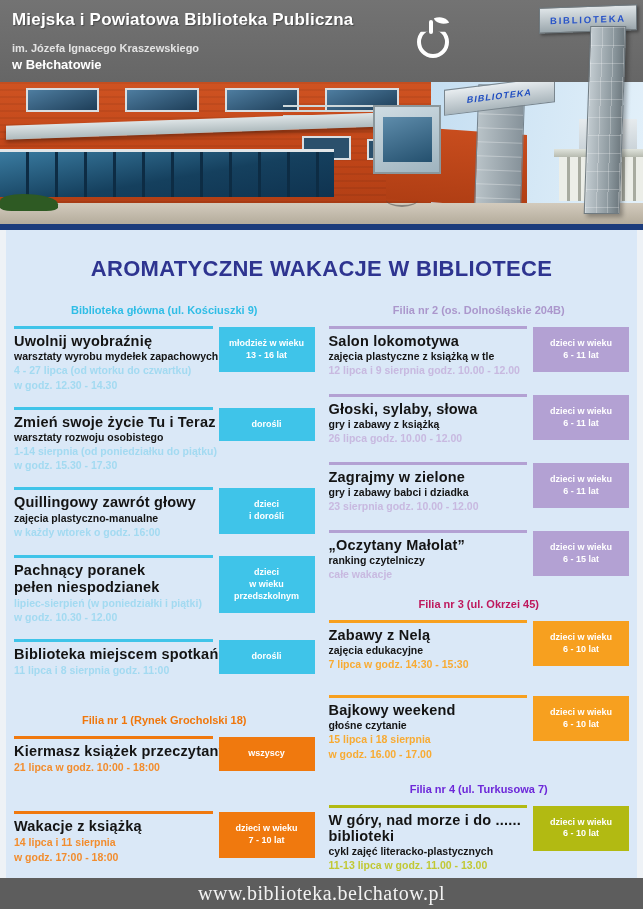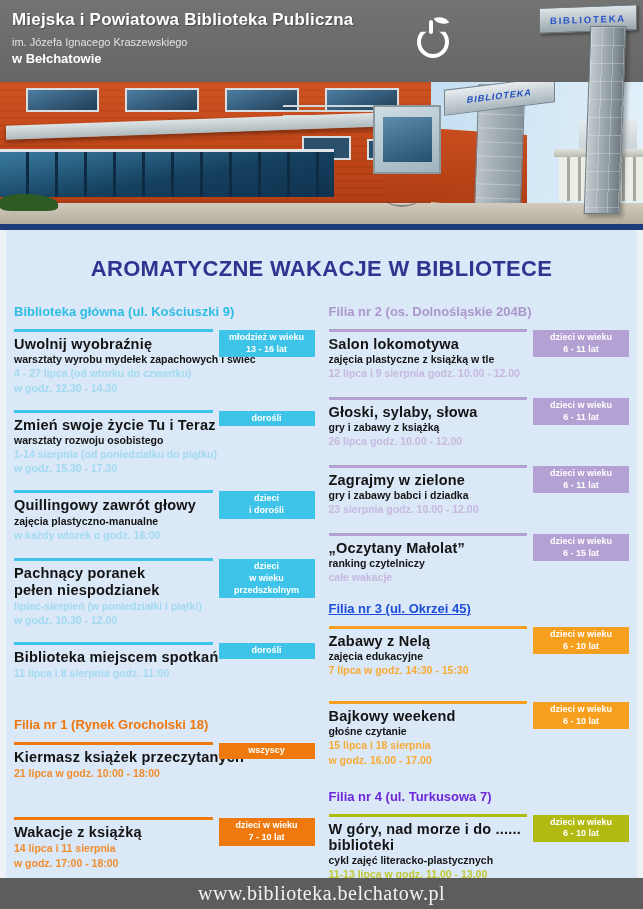--- a/index.html
+++ b/index.html
@@ -4,21 +4,21 @@
 <style>
   html,body{margin:0;padding:0;}
   .page{position:relative;width:643px;height:909px;background:#eef2f6;overflow:hidden;
         font-family:"Liberation Sans",sans-serif;}
 
   
   .hdr{position:relative;height:82px;background:linear-gradient(180deg,#737373,#666);z-index:3;}
   .hdr-text{padding:10px 0 0 12px;}
   .hdr-title{color:#fff;font-size:17px;font-weight:bold;letter-spacing:.2px;
              text-shadow:1px 1px 1px rgba(0,0,0,.35);}
-  .hdr-sub{color:#e3e3e3;font-size:11px;font-weight:normal;margin-top:6px;}
+  .hdr-sub{color:#e3e3e3;font-size:11px;font-weight:bold;margin-top:12px;}
   .hdr-city{color:#fff;font-size:13px;font-weight:bold;margin-top:3px;}
   .blogo{position:absolute;top:16px;left:415px;display:flex;align-items:center;}
   .blogo-mark{position:relative;width:34px;height:40px;}
   .blogo-circle{position:absolute;left:2px;top:10px;width:24px;height:24px;border:4px solid #fff;
                 border-radius:50%;clip-path:polygon(0 18%,100% 18%,100% 100%,0 100%);}
   .blogo-stem{position:absolute;left:14px;top:4px;width:4px;height:14px;background:#fff;border-radius:2px;}
   .blogo-leaf{position:absolute;left:20px;top:0;width:13px;height:9px;background:#fff;
               border-radius:0 100% 0 100%;transform:rotate(-18deg);}
   .blogo-txt{margin-left:8px;}
   .blogo-name{color:#fff;font-size:17px;font-weight:bold;}
@@ -79,40 +79,40 @@
   .ph-bike{position:absolute;left:60%;bottom:12%;width:5%;height:9%;
         border-bottom:2px solid #4a4a4a;border-radius:50%;opacity:.55;}
   .navy-line{height:6px;background:#1c3c7c;}
 
   
   .content{position:absolute;top:230px;bottom:31px;left:6px;right:6px;background:#dae8f7;overflow:hidden;}
   .poster-title{text-align:center;color:#2e3490;font-size:22px;font-weight:bold;letter-spacing:.3px;
         margin:26px 6px 14px;}
   .cols{display:flex;gap:14px;padding:0 8px;}
   .col{flex:1;min-width:0;}
-  .sec-head{font-size:13px;font-weight:bold;margin:8px 0 10px;}
+  .sec-head{font-size:11px;font-weight:bold;text-align:center;margin:8px 0 10px;}
   .mt-lg{margin-top:22px;}
   .event{position:relative;margin-bottom:15px;min-height:46px;padding-top:7px;}
   .rule{position:absolute;top:0;left:0;height:3px;width:calc(100% - 102px);display:block;}
-  .badge{position:absolute;top:1px;right:0;width:96px;padding:2px 2px;box-sizing:border-box;
+  .badge{position:absolute;top:1px;right:0;width:96px;padding:11px 2px;box-sizing:border-box;
         color:#fff;font-size:9px;font-weight:bold;text-align:center;line-height:1.3;
         white-space:pre-line;z-index:2;}
   .ev-title{font-size:14.5px;font-weight:bold;color:#141414;line-height:1.12;white-space:pre-line;
         letter-spacing:.2px;position:relative;z-index:1;}
   .ev-sub{font-size:10.5px;font-weight:bold;color:#141414;margin-top:1px;line-height:1.25;position:relative;z-index:1;}
   .ev-date{font-size:10.5px;font-weight:bold;line-height:1.35;}
 
   
   .c-cyan{color:#2fbde6;}   .sec-cyan .rule,.sec-cyan .badge{background:#3fc4e9;}
   .sec-cyan .ev-date{color:#a3daf1;}
   .c-or1{color:#f0770c;}    .sec-or1 .rule,.sec-or1 .badge{background:#f0790e;}
   .sec-or1 .ev-date{color:#f28d2e;}
   .c-lav{color:#ab97cc;}    .sec-lav .rule,.sec-lav .badge{background:#b3a1d3;}
   .sec-lav .ev-date{color:#c8b9e0;}
-  .c-or2{color:#1d4ed8;text-decoration:underline;}    .sec-or2 .rule,.sec-or2 .badge{background:#f7a01f;}
+  .c-or2{color:#be185d;}    .sec-or2 .rule,.sec-or2 .badge{background:#f7a01f;}
   .sec-or2 .ev-date{color:#f8ab33;}
   .c-olive{color:#6d28d9;}  .sec-olive .rule,.sec-olive .badge{background:#b2ba12;}
   .sec-olive .ev-date{color:#c1c834;}
 
   
   .footer{position:absolute;left:0;right:0;bottom:0;height:31px;background:#5d5d5d;
         display:flex;align-items:center;justify-content:center;text-align:center;}
   .footer-url{color:#f2f2f2;font-size:20px;font-family:"Liberation Serif",serif;letter-spacing:.5px;
         text-decoration:none;}
 </style>

